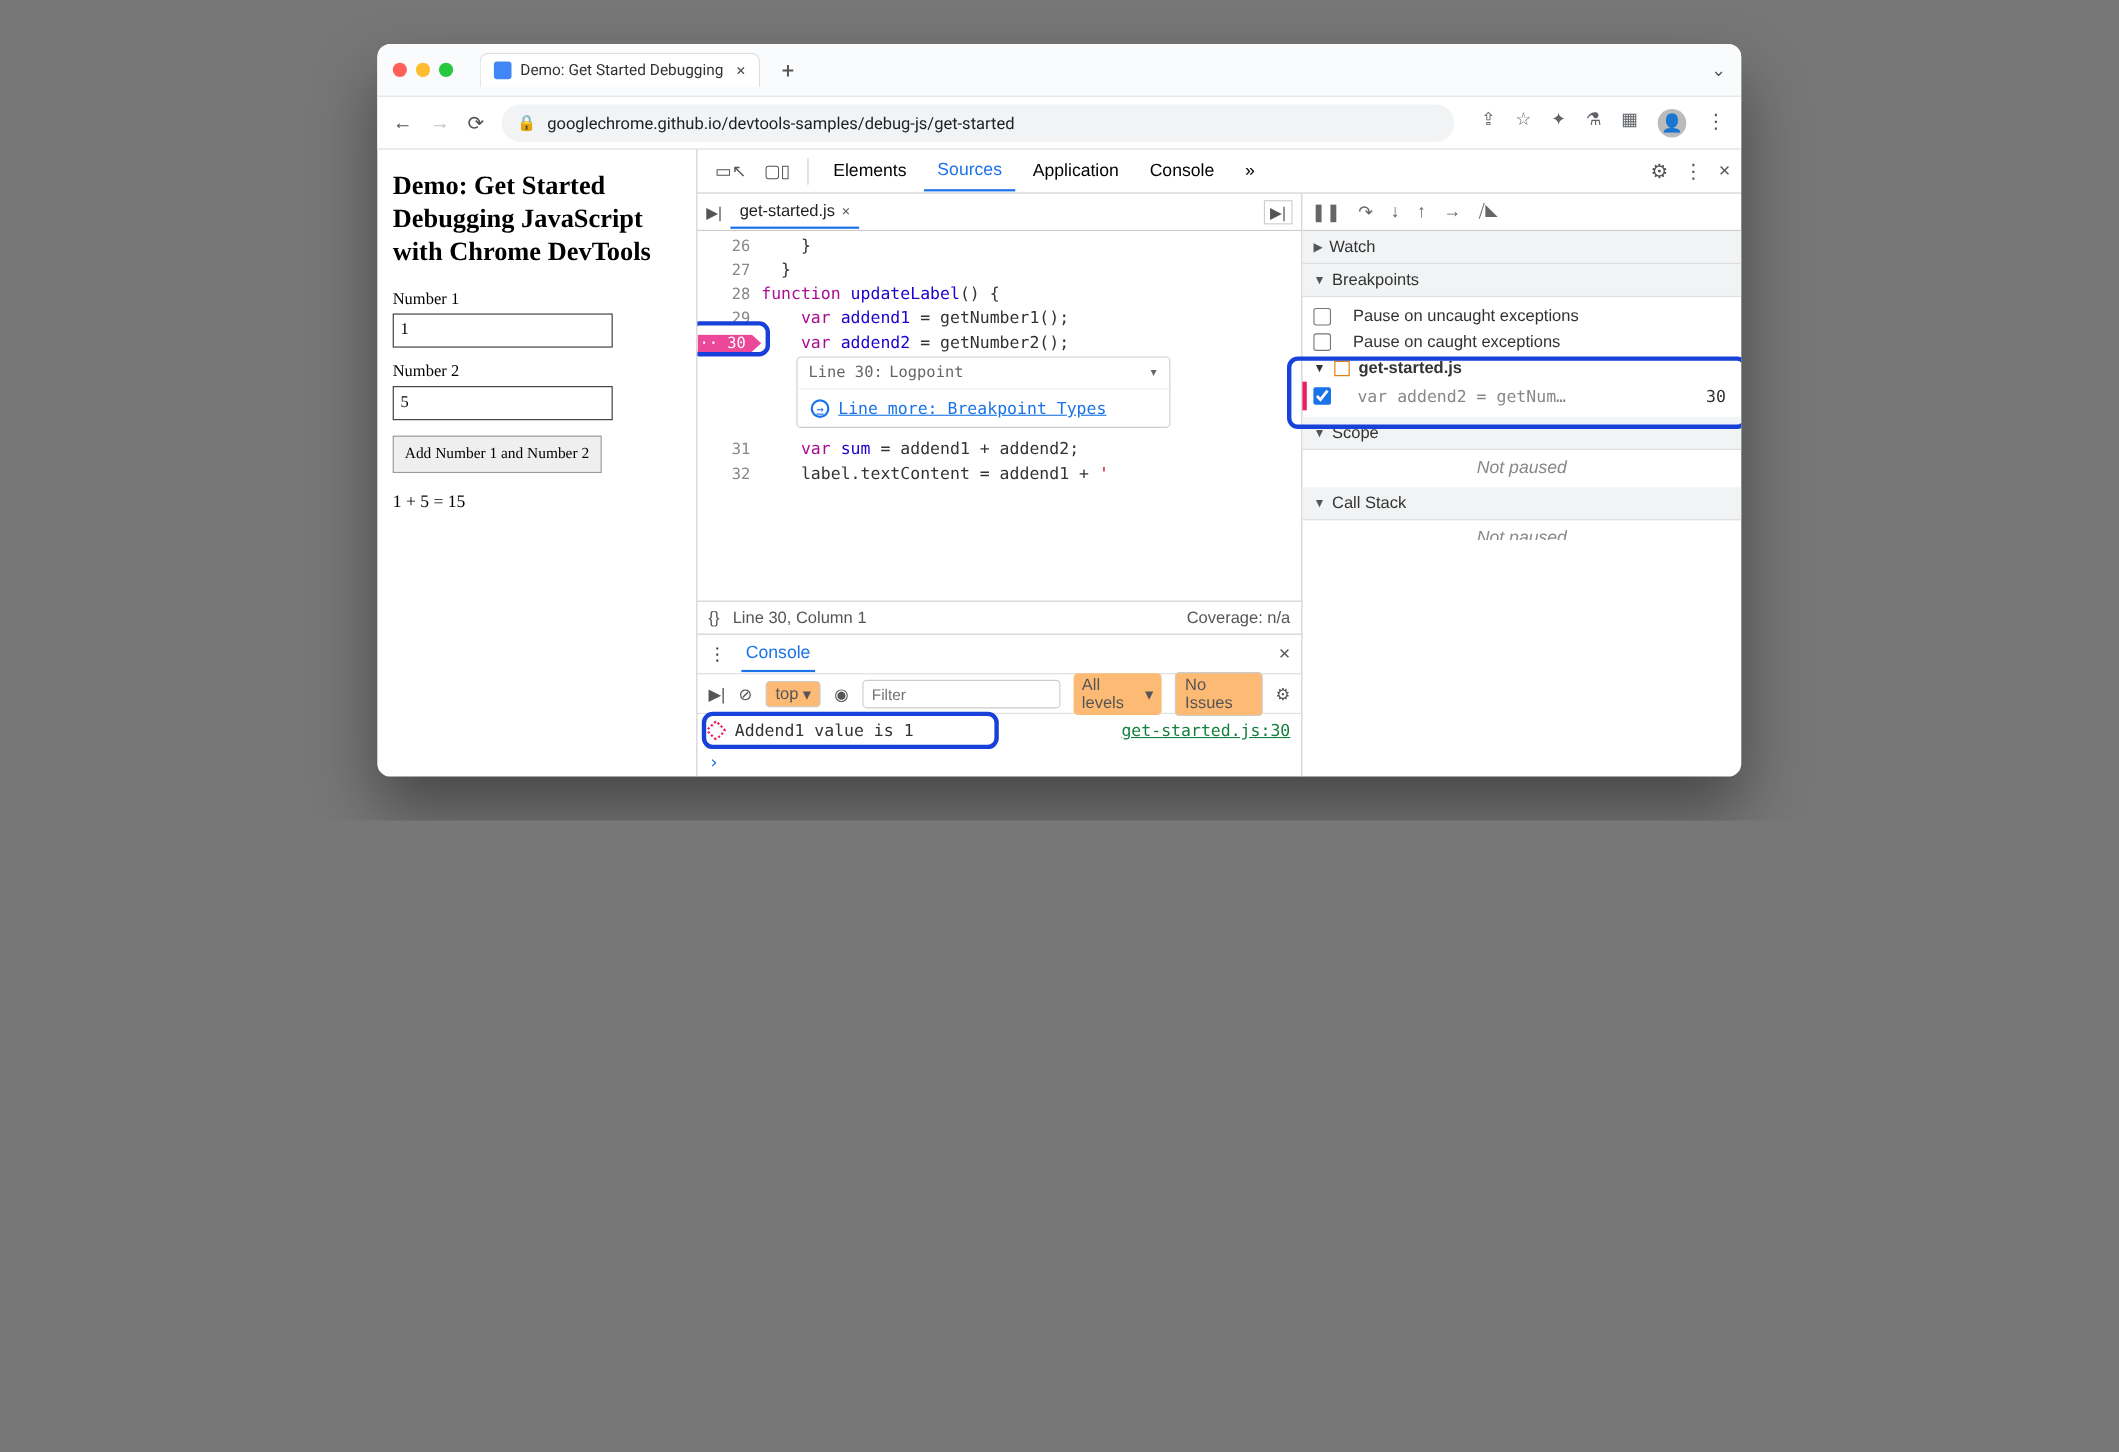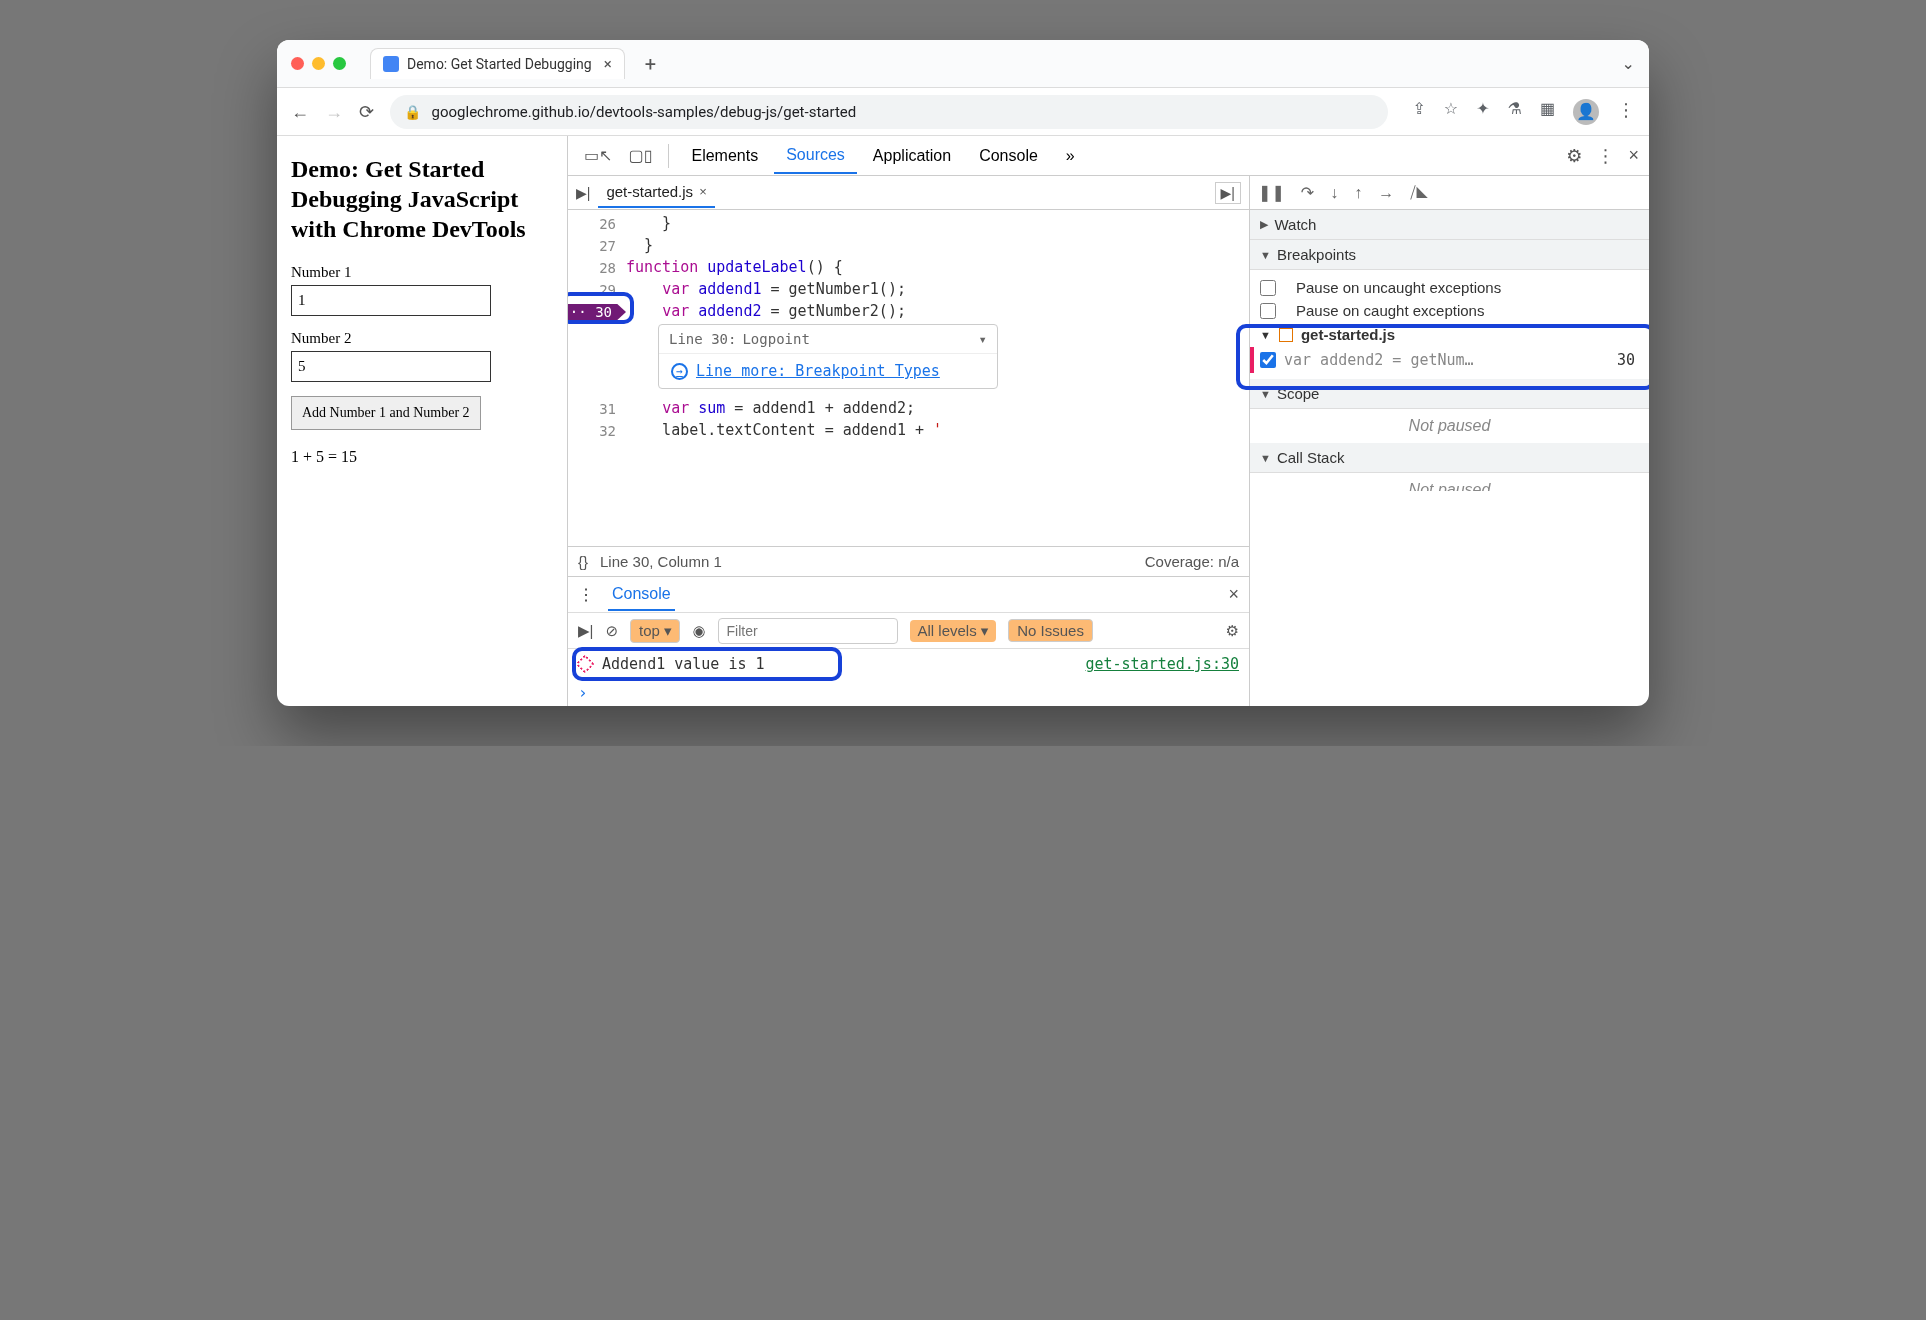--- a/index.html
+++ b/index.html
@@ -5,21 +5,21 @@
 * { box-sizing: border-box; margin: 0; padding: 0; }
 body {
   font-family: -apple-system, BlinkMacSystemFont, "Segoe UI", Roboto, Arial, sans-serif;
   background: #777;
   display: flex;
   justify-content: center;
   align-items: flex-start;
   padding: 40px;
 }
 .window {
-  width: 1372px;
+  width: 1240px;
   background: #fff;
   border-radius: 12px;
   box-shadow: 0 30px 60px rgba(0,0,0,0.4);
   overflow: hidden;
 }
 .titlebar {
   height: 48px;
   background: #fafbfc;
   border-bottom: 1px solid #dcdcdc;
   display: flex;
@@ -185,21 +185,21 @@
   padding-right:10px;
   font-size:14px;
   position:relative;
 }
 .code-text { white-space:pre; }
 .kw { color:#aa0d91; }
 .fn { color:#1c00cf; }
 .var { color:#1c00cf; }
 .str { color:#c41a16; }
 .gutter.logpoint {
-  background:#701a75;
+  background:#ec4899;
   color:#fff;
   clip-path: polygon(0 0, 85% 0, 100% 50%, 85% 100%, 0 100%);
   padding-right:14px;
 }
 .highlight-ring {
   position:absolute;
   border:4px solid #1741d8;
   border-radius:10px;
   pointer-events:none;
   z-index:5;
@@ -284,21 +284,21 @@
 .section-head .tri { font-size:11px; color:#555;}
 .section-body { padding:6px 10px; font-size:15px; }
 .checkbox-row { display:flex; align-items:center; gap:20px; padding:3px 0;}
 .checkbox-row input { width:16px; height:16px; }
 .bp-file {
   display:flex; align-items:center; gap:8px; padding:4px 0;
 }
 .bp-file .tri { font-size:11px; }
 .bp-file .fileicon { width:14px; height:14px; border:1px solid #e37400; display:inline-block;}
 .bp-entry {
-  display:flex; align-items:center; gap:8px;
+  display:flex; align-items:center; gap:24px;
   font-family:Menlo,monospace;
   font-size:15px;
   color:#888;
   padding:4px 0 4px 6px;
   border-left:4px solid #e91e63;
   margin-left:-10px;
   position:relative;
 }
 .bp-entry input { accent-color:#1a73e8; width:16px; height:16px;}
 .bp-entry .linenum { margin-left:auto; color:#333; padding-right:4px;}

